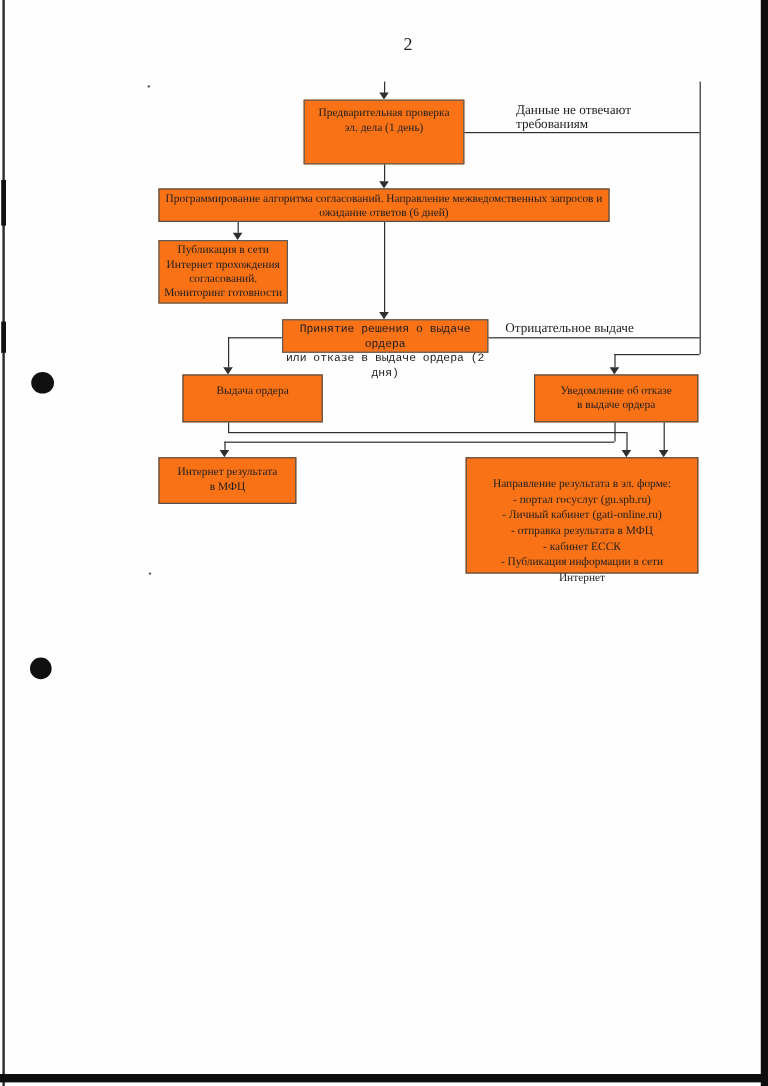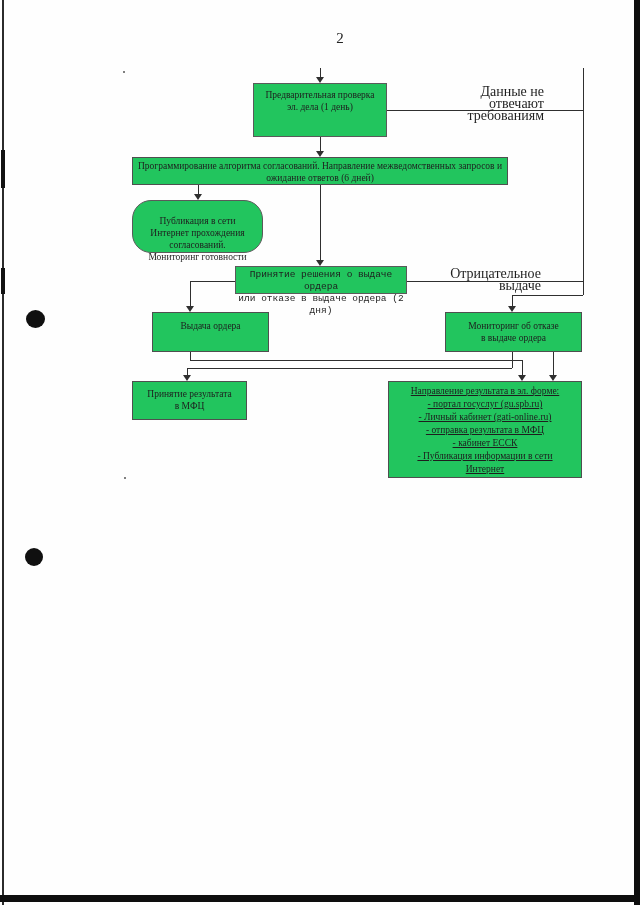--- a/index.html
+++ b/index.html
@@ -20,35 +20,35 @@
   #hole-2{left:25px;top:548px;width:18px;height:18px;}
   
   .speck{position:absolute;background:#555;border-radius:50%;}
   #speck-1{left:123px;top:71px;width:2px;height:2px;}
   #speck-2{left:124px;top:477px;width:2px;height:2px;}
   
   .page-number{position:absolute;left:315px;top:30px;width:50px;text-align:center;
     font-size:15px;color:#222;}
   
   .node{
-    position:absolute;border:1px solid #4f4f4f;background:#22c55e;
+    position:absolute;border:1px solid #4f4f4f;background:#f97316;
     font-size:9.5px;line-height:12px;text-align:center;white-space:pre-line;
     box-sizing:border-box;color:#1e1e1e;
   }
   #node-precheck{left:253px;top:83px;width:134px;height:54px;padding-top:5px;border-color:#5a5a5a;}
   #node-programming{left:132px;top:157px;width:376px;height:28px;padding-top:2px;}
-  #node-publication{left:132px;top:200px;width:131px;height:53px;padding-top:14px;border-color:#5a5a5a;border-radius:19px;}
+  #node-publication{left:132px;top:200px;width:108px;height:53px;padding-top:2px;border-color:#5a5a5a;}
   #node-decision{left:235px;top:266px;width:172px;height:28px;padding-top:2px;border-color:#5a5a5a;font-family:Liberation Mono, monospace;}
   #node-issue{left:132px;top:312px;width:117px;height:40px;padding-top:7px;margin-left:20px;}
   #node-refusal{left:445px;top:312px;width:137px;height:40px;padding-top:7px;}
   #node-send-mfc{left:132px;top:381px;width:115px;height:39px;padding-top:6px;}
-  #node-send-electronic{left:388px;top:381px;width:194px;height:97px;padding-top:3px;line-height:13px;text-decoration:underline;}
+  #node-send-electronic{left:388px;top:381px;width:194px;height:97px;padding-top:16px;line-height:13px;}
   
   .edge-label{
-    position:absolute;font-size:14px;line-height:12px;text-align:right;
+    position:absolute;font-size:11px;line-height:12px;text-align:left;
     white-space:pre-line;color:#1e1e1e;font-family:Liberation Serif, serif;
   }
   #label-reject{left:430px;top:86px;width:114px;}
   #label-negative{left:421px;top:268px;width:120px;}
   
   .hline{position:absolute;height:1px;background:#2f2f2f;}
   .vline{position:absolute;width:1px;background:#2f2f2f;}
   .arrow-down{position:absolute;width:0;height:0;
     border-left:4px solid transparent;border-right:4px solid transparent;
     border-top:6px solid #2f2f2f;}
@@ -103,37 +103,37 @@
 
   <div class="hline" style="left:190px;top:281px;width:45px;"></div>
   <div class="vline" style="left:190px;top:281px;height:25px;"></div>
   <div class="arrow-down" style="left:186px;top:306px;"></div>
 
   <div class="hline" style="left:512px;top:295px;width:71px;"></div>
   <div class="vline" style="left:512px;top:295px;height:11px;"></div>
   <div class="arrow-down" style="left:508px;top:306px;"></div>
 
   <div class="node" id="node-issue">Выдача ордера</div>
-  <div class="node" id="node-refusal">Мониторинг об отказе
+  <div class="node" id="node-refusal">Уведомление об отказе
 в выдаче ордера</div>
 
   <div class="vline" style="left:190px;top:352px;height:8px;"></div>
   <div class="hline" style="left:190px;top:360px;width:332px;"></div>
   <div class="vline" style="left:522px;top:360px;height:15px;"></div>
   <div class="arrow-down" style="left:518px;top:375px;"></div>
 
   <div class="vline" style="left:512px;top:352px;height:16px;"></div>
   <div class="hline" style="left:187px;top:368px;width:325px;"></div>
   <div class="vline" style="left:187px;top:368px;height:7px;"></div>
   <div class="arrow-down" style="left:183px;top:375px;"></div>
 
   <div class="vline" style="left:553px;top:352px;height:23px;"></div>
   <div class="arrow-down" style="left:549px;top:375px;"></div>
 
-  <div class="node" id="node-send-mfc">Принятие результата
+  <div class="node" id="node-send-mfc">Интернет результата
 в МФЦ</div>
   <div class="node" id="node-send-electronic">Направление результата в эл. форме:
 - портал госуслуг (gu.spb.ru)
 - Личный кабинет (gati-online.ru)
 - отправка результата в МФЦ
 - кабинет ЕССК
 - Публикация информации в сети
 Интернет</div>
 
 </div>

